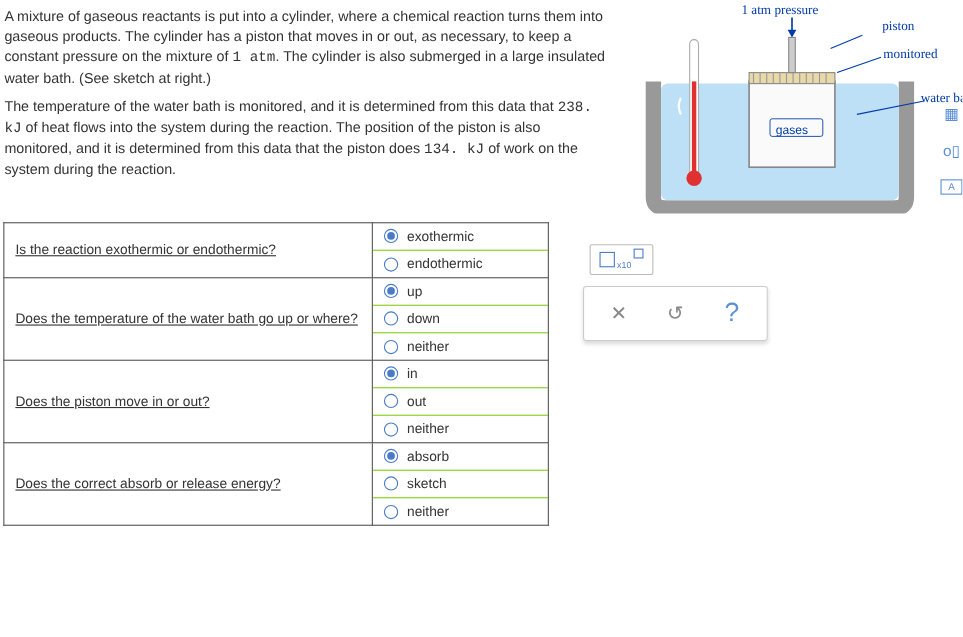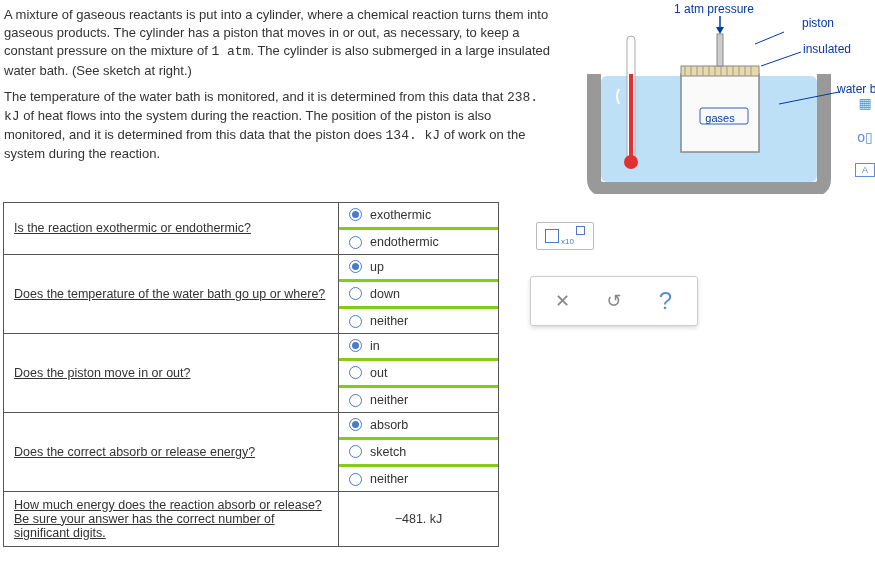--- a/index.html
+++ b/index.html
@@ -23,39 +23,40 @@
     position: absolute;
     top: 4px;
     right: 6px;
     width: 300px;
     height: 190px;
   }
   .diagram-label {
     position: absolute;
     font-size: 12px;
     color: #003ba8;
+    font-family: Liberation Serif, serif;
   }
   .answer-table {
     border-collapse: collapse;
     margin-top: 24px;
     margin-left: 3px;
   }
   .answer-table td {
     border: 1px solid #555;
     padding: 6px 10px;
     vertical-align: middle;
     font-size: 12.5px;
   }
   .answer-table td.question { width: 335px; text-decoration: underline; }
   .answer-table td.options { width: 160px; padding: 0; }
   .opt-row {
     display: flex;
     align-items: center;
     padding: 5px 10px;
-    border-bottom: 3px solid #84cc16;
+    border-bottom: 1px solid #84cc16;
     gap: 8px;
   }
   .opt-row:last-child { border-bottom: none; align-items: flex-end; }
   .radio {
     width: 13px; height: 13px;
     border-radius: 50%;
     border: 1.5px solid #4a7bc8;
     display: inline-flex;
     align-items: center; justify-content: center;
     flex-shrink: 0;
@@ -76,21 +77,21 @@
     top: 222px;
     width: 170px;
   }
   .sci-note {
     border: 1px solid #bbb;
     border-radius: 2px;
     padding: 6px 8px;
     display: inline-flex;
     align-items: flex-end;
     gap: 2px;
-    margin-bottom: 26px;
+    margin-bottom: 10px;
     margin-left: 6px;
   }
   .sci-note .box {
     width: 14px; height: 14px;
     border: 1.5px solid #4a7bc8;
     display: inline-block;
   }
   .sci-note .sub { font-size: 8px; color: #4a7bc8; position: relative; top: 3px; }
   .sci-note .sup {
     width: 9px; height: 9px;
@@ -177,21 +178,21 @@
     <polygon points="151,30 147,23 155,23" fill="#003ba8"></polygon>
 
     <line x1="186" y1="40" x2="215" y2="28" stroke="#003ba8" stroke-width="1"></line>
     <line x1="192" y1="62" x2="232" y2="48" stroke="#003ba8" stroke-width="1"></line>
     <line x1="210" y1="100" x2="270" y2="88" stroke="#003ba8" stroke-width="1"></line>
 
     <path d="M 50 85 Q 46 92 50 100" fill="none" stroke="#fff" stroke-width="2"></path>
   </svg>
   <span class="diagram-label" style="top:-2px; left:105px;">1 atm pressure</span>
   <span class="diagram-label" style="top:12px; left:218px;margin-left:15px;">piston</span>
-  <span class="diagram-label" style="top:38px; left:234px;">insulated</span>
+  <span class="diagram-label" style="top:38px; left:234px;">monitored</span>
   <span class="diagram-label" style="top:78px; left:268px; white-space:nowrap;">water bath</span>
 </div>
 
 <table class="answer-table">
   <tbody>
       <tr>
     <td class="question">Is the reaction exothermic or endothermic?</td>
     <td class="options">
       <div class="opt-row">
             <span class="radio checked"></span>
@@ -245,26 +246,20 @@
             <span>absorb</span>
           </div>
       <div class="opt-row">
             <span class="radio"></span>
             <span>sketch</span>
           </div>
       <div class="opt-row">
             <span class="radio"></span>
             <span>neither</span>
           </div>
-    </td>
-  </tr>
-  <tr>
-    <td class="question">How much energy does the reaction absorb or release? Be sure your answer has the correct number of significant digits.</td>
-    <td class="options energy-answer">
-      <span>−481. kJ</span>
     </td>
   </tr>
 </tbody>
   </table>
 
 <div class="toolbox">
   <div class="sci-note">
     <span class="box"></span>
     <span class="sub">x10</span>
     <span class="sup"></span>

